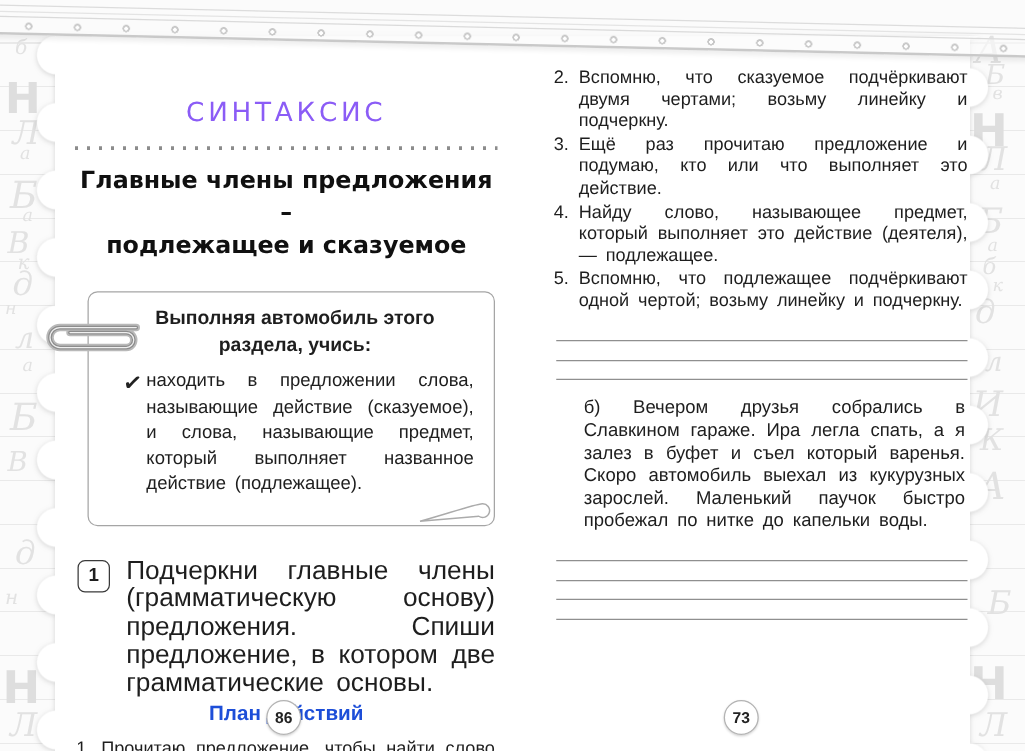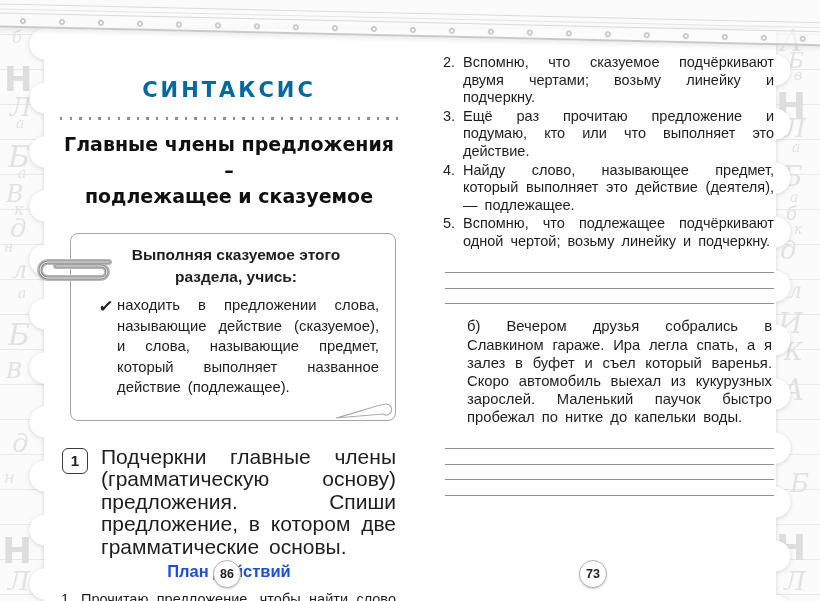--- a/index.html
+++ b/index.html
@@ -64,22 +64,22 @@
     background-image:radial-gradient(circle at 0% 50%, #ffffff 15px, transparent 16px);
     background-size:17px 54px; background-position:0 14px;
   }
   .page{ position:relative; width:50%; height:100%; }
   .page-left{ padding:29px 10px 0 14px; }
   .page-right{ padding:25px 2px 0 30px; }
 
   
   .sec-title{
     text-align:center; margin-top:20px;
-    font-family:"DejaVu Sans", sans-serif; font-size:21px; font-weight:700;
-    letter-spacing:3px; color:#0369a1;
+    font-family:"DejaVu Sans", sans-serif; font-size:21px; font-weight:400;
+    letter-spacing:3px; color:#8b5cf6;
   }
   .dotted-rule{
     height:3px; margin:15px 2px 0 2px;
     background:repeating-linear-gradient(90deg,#8c8c8c 0 2.4px, transparent 2.4px 9.6px);
   }
   .main-heading{
     margin-top:11px; text-align:center;
     font-family:"DejaVu Sans", sans-serif; font-weight:700;
     font-size:19px; line-height:26px; color:#101010;
   }
@@ -204,21 +204,21 @@
         <span class="paperclip">
           <svg width="88" height="32" viewBox="0 0 88 32">
             <g fill="none" stroke-linecap="round">
               <path d="M80 10 H19 a8 8 0 0 0 0 16 h53 a6 6 0 0 0 0 -12 H27" stroke="#b9b9b9" stroke-width="6"></path>
               <path d="M80 10 H19 a8 8 0 0 0 0 16 h53 a6 6 0 0 0 0 -12 H27" stroke="#8d8d8d" stroke-width="3"></path>
               <path d="M80 10 H19 a8 8 0 0 0 0 16 h53 a6 6 0 0 0 0 -12 H27" stroke="#efefef" stroke-width="1"></path>
             </g>
           </svg>
         </span>
         <div class="lb-title">
-          <div>Выполняя сказуемое этого</div>
+          <div>Выполняя автомобиль этого</div>
           <div>раздела, учись:</div>
         </div>
         <div class="lb-item">
           <span class="check">✓</span>
           <span>находить в предложении слова, называющие действие (сказуемое), и слова, называющие предмет, который выполняет названное действие (подлежащее).</span>
         </div>
         <span class="page-curl">
           <svg width="62" height="24" viewBox="0 0 62 24">
             <path d="M1 22 C 20 17, 44 8.5, 51 8 a 5.5 5.5 0 1 1 -3 10 L1 22 Z" fill="#ffffff" stroke="#ababab" stroke-width="1.2"></path>
           </svg>

